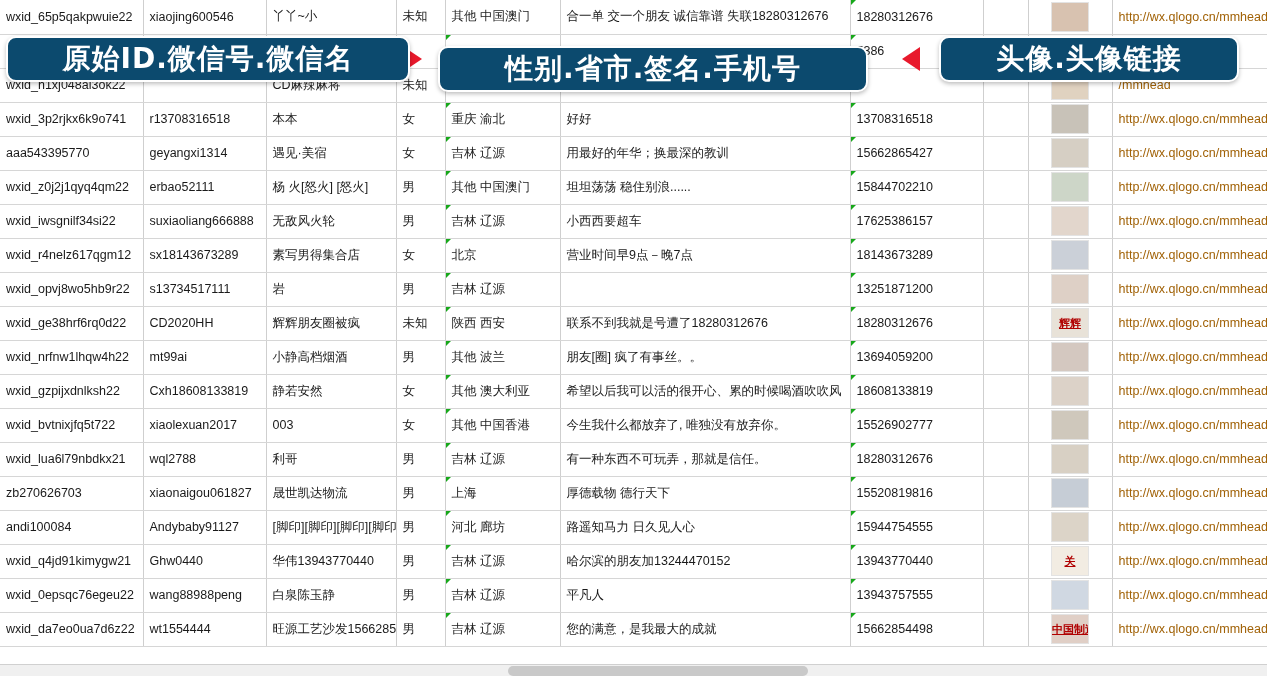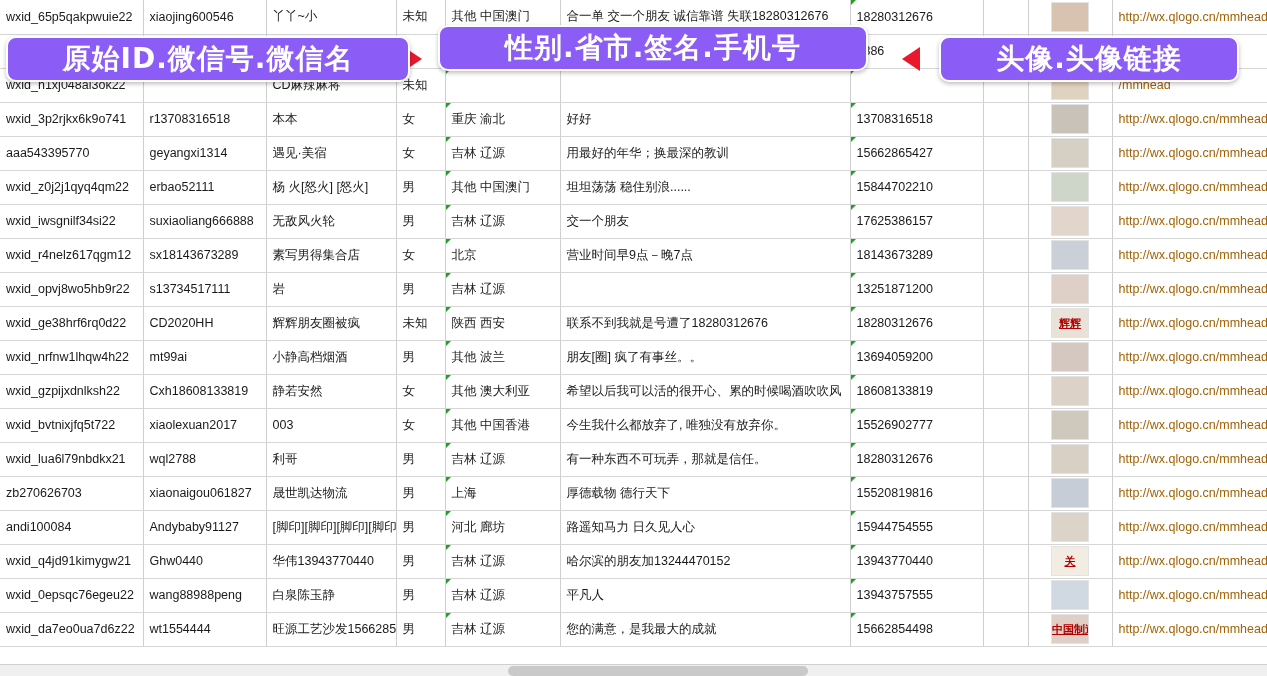--- a/index.html
+++ b/index.html
@@ -81,37 +81,37 @@
     content: "";
     position: absolute;
     left: 0; top: 0;
     border-left: 5px solid #17a81a;
     border-bottom: 5px solid transparent;
   }
 
   
   .banner {
     position: absolute;
-    background: #8b5cf6;
+    background: #0c4a6e;
     color: #ffffff;
     font-weight: bold;
     border-radius: 10px;
     display: flex;
     align-items: center;
     justify-content: center;
     letter-spacing: 1px;
     border: 2px solid #ffffff;
     box-shadow: 0 2px 4px rgba(0,0,0,.25);
     font-family: "DejaVu Sans", "Liberation Sans", sans-serif;
   }
   #banner1 {
     left: 6px; top: 36px; width: 404px; height: 46px; font-size: 28px;
   }
   #banner2 {
-    left: 438px; top: 25px; width: 430px; height: 46px; font-size: 28px;
+    left: 438px; top: 46px; width: 430px; height: 46px; font-size: 28px;
   }
   #banner3 {
     left: 920px; top: 36px; width: 300px; height: 46px; font-size: 28px; margin-left: 19px;
   }
   .arrow-tail {
     position: absolute;
     width: 0; height: 0;
   }
   #tail1 {
     left: 404px; top: 47px;
@@ -256,21 +256,21 @@
             </div>
           </td>
           <td class="url-cell">http://wx.qlogo.cn/mmhead</td>
         </tr>
         <tr>
           <td>wxid_iwsgnilf34si22</td>
           <td>suxiaoliang666888</td>
           <td>无敌风火轮</td>
           <td>男</td>
           <td class="mark">吉林 辽源</td>
-          <td>交一个朋友</td>
+          <td>小西西要超车</td>
           <td class="mark">17625386157</td>
           <td class="blank"></td>
           <td class="avatar-cell">
             <div class="thumb" style="background: rgb(226, 214, 204);">
               <span class="tx"></span>
             </div>
           </td>
           <td class="url-cell">http://wx.qlogo.cn/mmhead</td>
         </tr>
         <tr>

